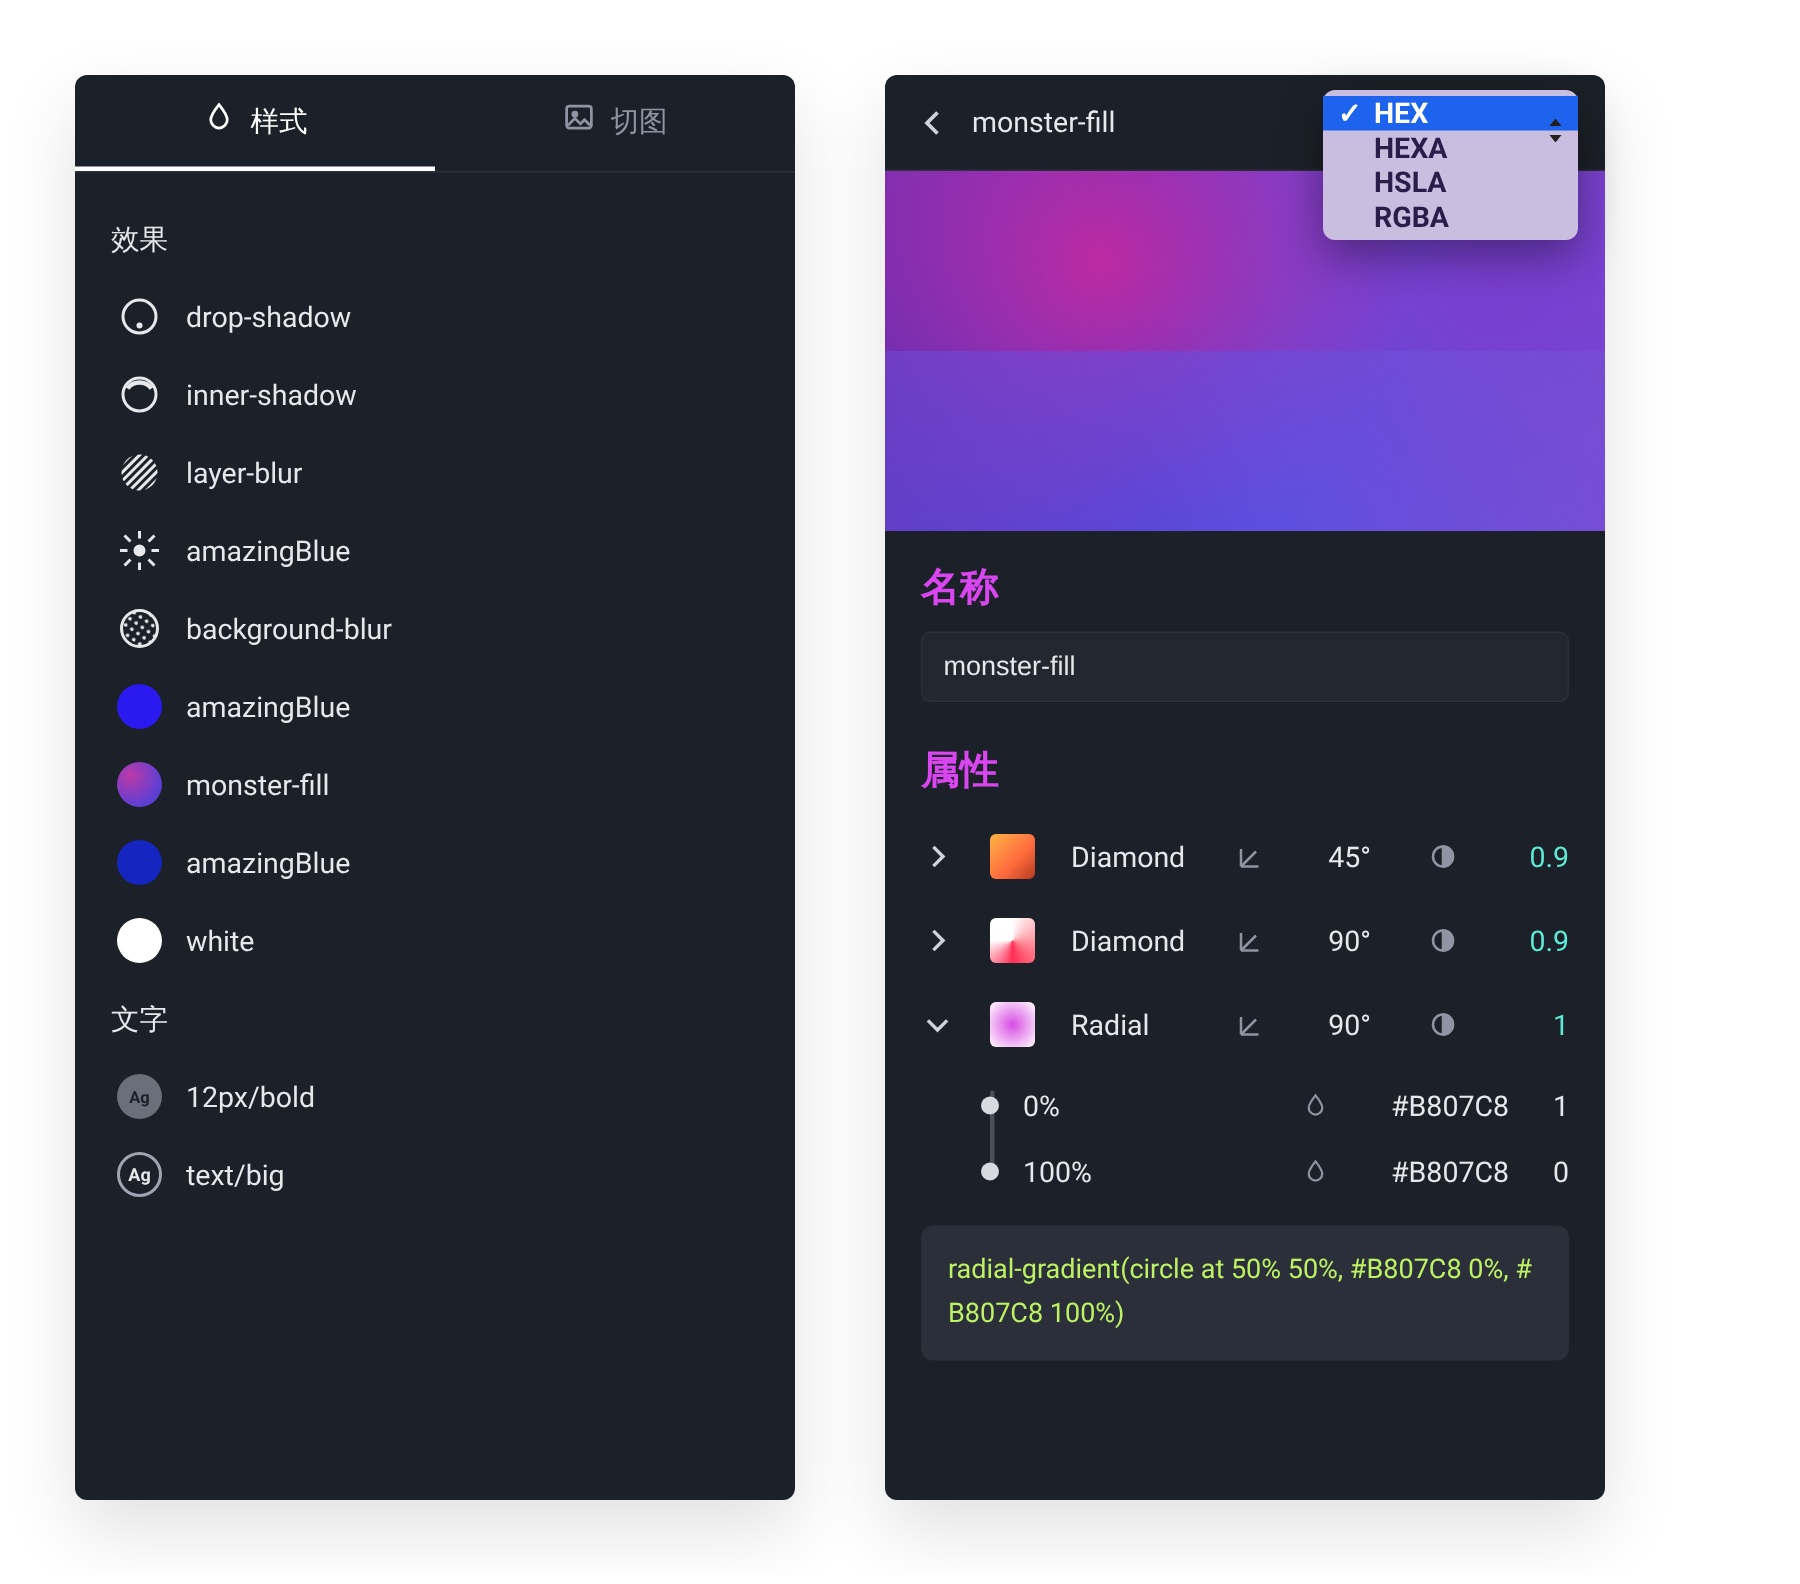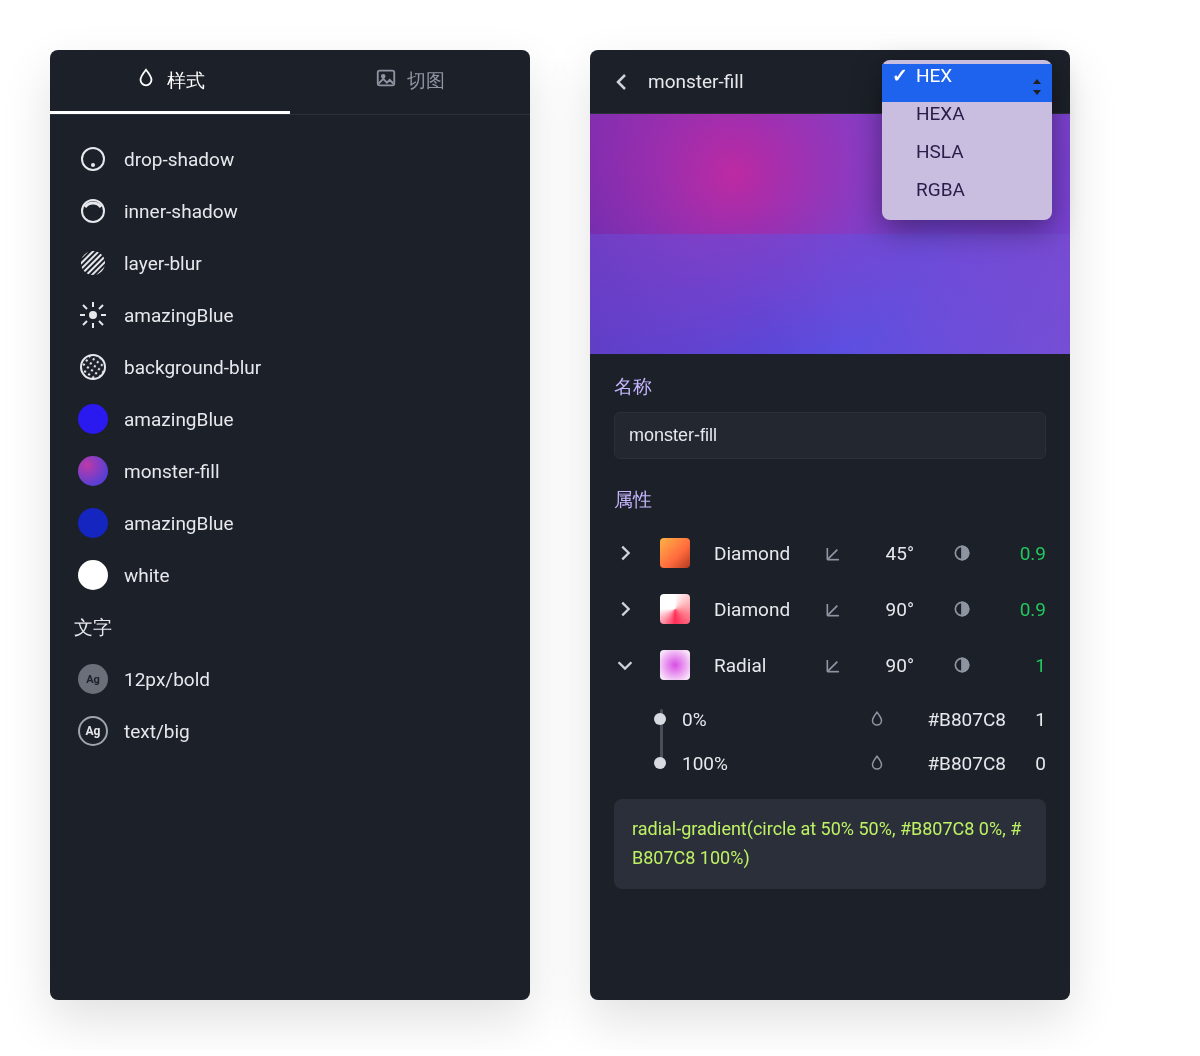--- a/index.html
+++ b/index.html
@@ -114,21 +114,21 @@
                 radial-gradient(circle at 85% 30%, #7a3ecf 0%, rgba(122,62,207,0) 60%),
                 linear-gradient(180deg, rgba(176,48,180,0.25) 0%, rgba(60,60,220,0.0) 60%);
   }
   .preview::after{
     content:"";
     position:absolute; left:0; right:0; bottom:0; height:120px;
     background: linear-gradient(90deg, #6a4bd6 0%, #6450e0 50%, #7852d4 100%);
     opacity:0.55;
   }
   .detail-body { padding: 20px 24px; }
-  .field-label { font-size: 19px; margin-bottom: 12px; color:#c4b5fd; }
+  .field-label { font-size: 26px; margin-bottom: 12px; color:#d946ef;font-weight:bold; }
   .text-input {
     width: 100%;
     background: #23272f;
     border: 1px solid #2b303a;
     border-radius: 6px;
     color: #e6e8ec;
     font-size: 18px;
     padding: 12px 14px;
     outline: none;
   }
@@ -145,21 +145,21 @@
   }
   .grad-thumb {
     width: 30px; height: 30px; border-radius: 4px; flex-shrink:0;
   }
   .grad-diamond { background: linear-gradient(135deg,#ffb347 0%, #ff6a3d 60%, #b23a1f 100%); }
   .grad-angular { background: conic-gradient(from 0deg,#ffffff 0deg,#ff9aa2 90deg,#ff2d55 180deg,#ffffff 270deg,#ffffff 360deg); }
   .grad-radial  { background: radial-gradient(circle at 50% 50%, #d84de4 0%, #f3c8f6 70%, #ffffff 100%); }
   .prop-name { flex:1; }
   .mini-ico { width:20px; height:20px; color:#8e94a1; margin-right:2px; }
   .prop-angle { width:44px; text-align:right; color:#e6e8ec; }
-  .prop-alpha { width:40px; text-align:right; color:#22c55e; margin-left:8px; }
+  .prop-alpha { width:40px; text-align:right; color:#5eead4; margin-left:8px; }
   .stops-wrap { margin: 4px 0 14px 34px; position:relative; }
   .stops-line {
     position:absolute; left:12px; top:12px; bottom:16px; width:3px; background:#4a4f59; border-radius:2px;
   }
   .stop-row { display:flex; align-items:center; height:44px; gap:10px; font-size:19px; }
   .stop-dot { width:12px; height:12px; border-radius:50%; background:#d7dae0; margin:0 6px 0 6px; z-index:1; }
   .stop-pos { flex:1; }
   .stop-color { width:110px; color:#e6e8ec;text-align:right; }
   .stop-alpha { width:30px; text-align:right; }
   .code-box {
@@ -177,27 +177,28 @@
     position:absolute;
     top:10px; right:18px;
     width:170px;
     background:#c9bde0;
     border-radius:8px;
     box-shadow: 0 10px 30px rgba(0,0,0,0.4);
     padding:4px 0;
     z-index:50;
   }
   .format-option{
-    height:38px;
+    height:23px;
     display:flex; 
     padding:0 10px 0 34px;
     font-size:19px;
     position:relative;
     color:#2b1d4a;
     cursor:pointer;
+    font-weight:bold;
   }
   .format-option.selected{
     background:#1d63ed;
     color:#ffffff;
   }
   .format-option.selected::before{
     content:"✓";
     position:absolute; left:10px; font-weight:700;
   }
   .format-stepper{
@@ -228,20 +229,21 @@
             <circle cx="9" cy="10" r="1.5" fill="currentColor"></circle>
             <path d="M4 18l5-5 4 4 3-3 4 4"></path>
           </svg>
       </span>
       <span>切图</span>
     </div>
   </div>
 
   <div class="content-left">
 
+    <div class="section-label">效果</div>
 
     <div class="row">
       <span class="icon-circle">
         <svg viewBox="0 0 30 30" fill="none" stroke="#e6e8ec" stroke-width="2">
             <circle cx="15" cy="15" r="11"></circle>
             <circle cx="15" cy="21" r="2" fill="#e6e8ec" stroke="none"></circle>
           </svg>
       </span>
       <span>drop-shadow</span>
     </div>

